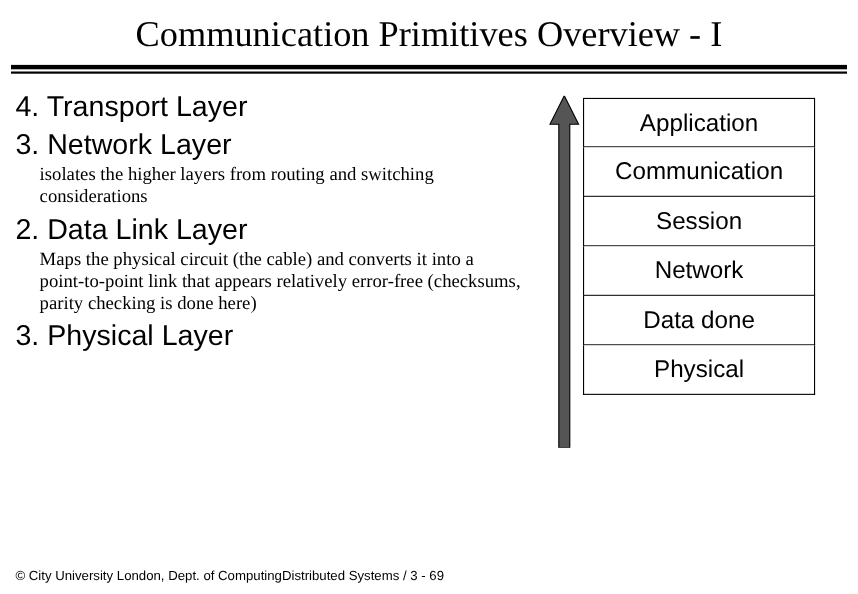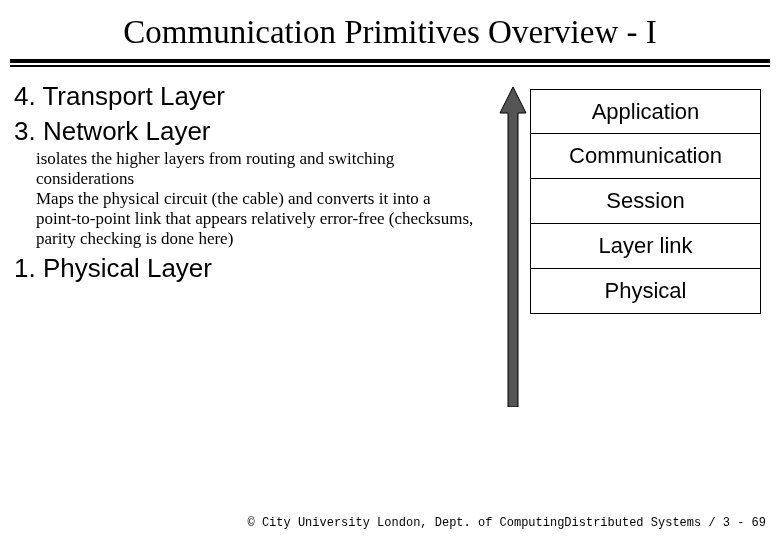--- a/index.html
+++ b/index.html
@@ -8,60 +8,62 @@
   .title { font-size: 33px; text-align: center; padding-top: 14px; padding-bottom: 8px; }
   .title-rule { margin: 0 10px; }
   .title-rule .bar1 { height: 4px; background: #000; }
   .title-rule .bar2 { height: 2px; background: #000; margin-top: 2px; }
   .content { position: relative; margin-top: 10px; }
   .left { position: absolute; left: 14px; top: 0; width: 465px; }
   .sec-h { font-family: Arial, Helvetica, sans-serif; font-size: 26px; margin-top: 4px; margin-bottom: 2px; }
   .sec-p { font-size: 17px; line-height: 1.18; padding-left: 22px; padding-right: 4px; }
   .sec-p.last { padding-left: 22px; }
   .right { position: absolute; left: 490px; top: 4px; width: 278px; }
-  .stack { position: absolute; left: 40px; top: 8px; width: 231px; }
+  .stack { position: absolute; left: 40px; top: 8px; width: 211px; }
   .layer { height: 45px; display: flex; align-items: center; justify-content: center; font-family: Arial, Helvetica, sans-serif; font-size: 22px; border: 1px solid #000; border-top: none; background: #fff; }
   .layer:first-child { border-top: 1px solid #000; }
   .arrow-wrap { position: absolute; left: 8px; top: 6px; width: 30px; height: 320px; }
-  .footer { position: absolute; left: 14px; bottom: 10px; right: 14px; display: flex; justify-content: flex-end; font-family: Liberation Mono, monospace; font-size: 12px; }
+  .footer { position: absolute; left: 14px; bottom: 10px; right: 14px; display: flex; justify-content: flex-start; font-family: Liberation Sans, sans-serif; font-size: 12px; }
 </style>
 </head>
 <body>
 <div class="slide">
 
   <div class="title">Communication Primitives Overview - I</div>
   <div class="title-rule">
     <div class="bar1"></div>
     <div class="bar2"></div>
   </div>
 
   <div class="content">
 
     <div class="left">
       <div class="sec-h">4. Transport Layer</div>
 
       <div class="sec-h">3. Network Layer</div>
       <div class="sec-p">isolates the higher layers from routing and switching considerations</div>
 
+      <div class="sec-h">2. Data Link Layer</div>
       <div class="sec-p">Maps the physical circuit (the cable) and converts it into a point-to-point link that appears relatively error-free (checksums, parity checking is done here)</div>
 
-      <div class="sec-h">1. Physical Layer</div>
+      <div class="sec-h">3. Physical Layer</div>
     </div>
 
     <div class="right">
       <div class="arrow-wrap">
         <svg width="30" height="320" viewBox="0 0 30 320">
           <polygon points="15,0 28,26 20,26 20,320 10,320 10,26 2,26" fill="#555" stroke="#000" stroke-width="1"></polygon>
         </svg>
       </div>
       <div class="stack">
         <div class="layer">Application</div>
         <div class="layer">Communication</div>
         <div class="layer">Session</div>
-        <div class="layer">Layer link</div>
+        <div class="layer">Network</div>
+        <div class="layer">Data done</div>
         <div class="layer">Physical</div>
       </div>
     </div>
 
   </div>
 
   <div class="footer">
     <span>© City University London, Dept. of Computing</span>
     <span>Distributed Systems / 3 - 69</span>
   </div>

